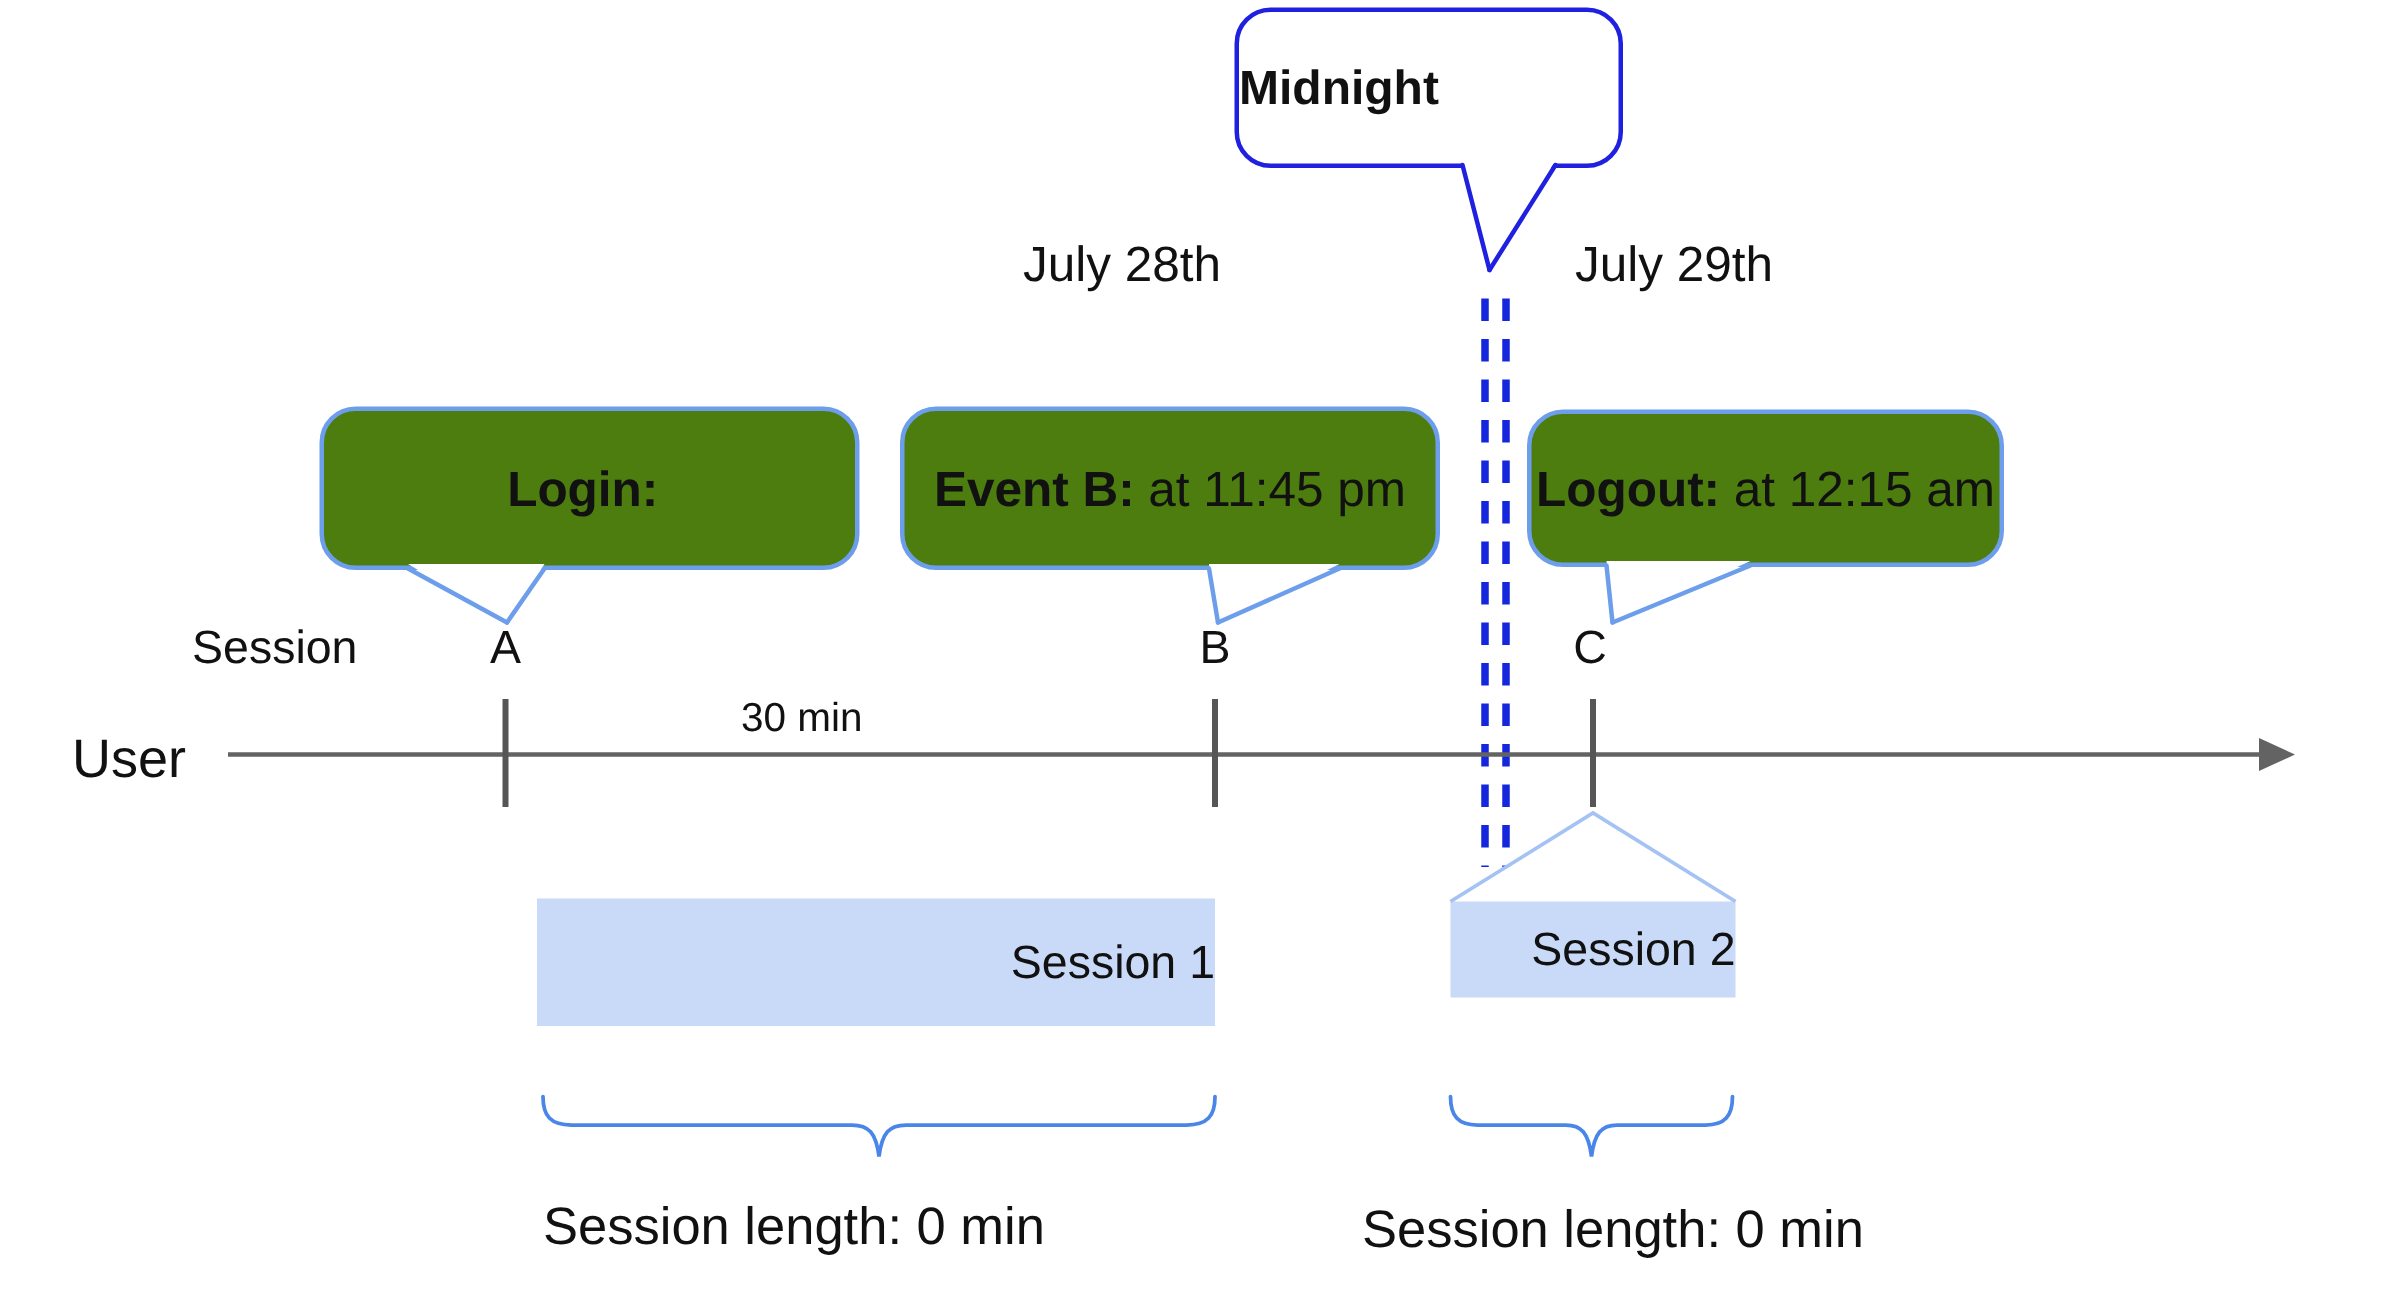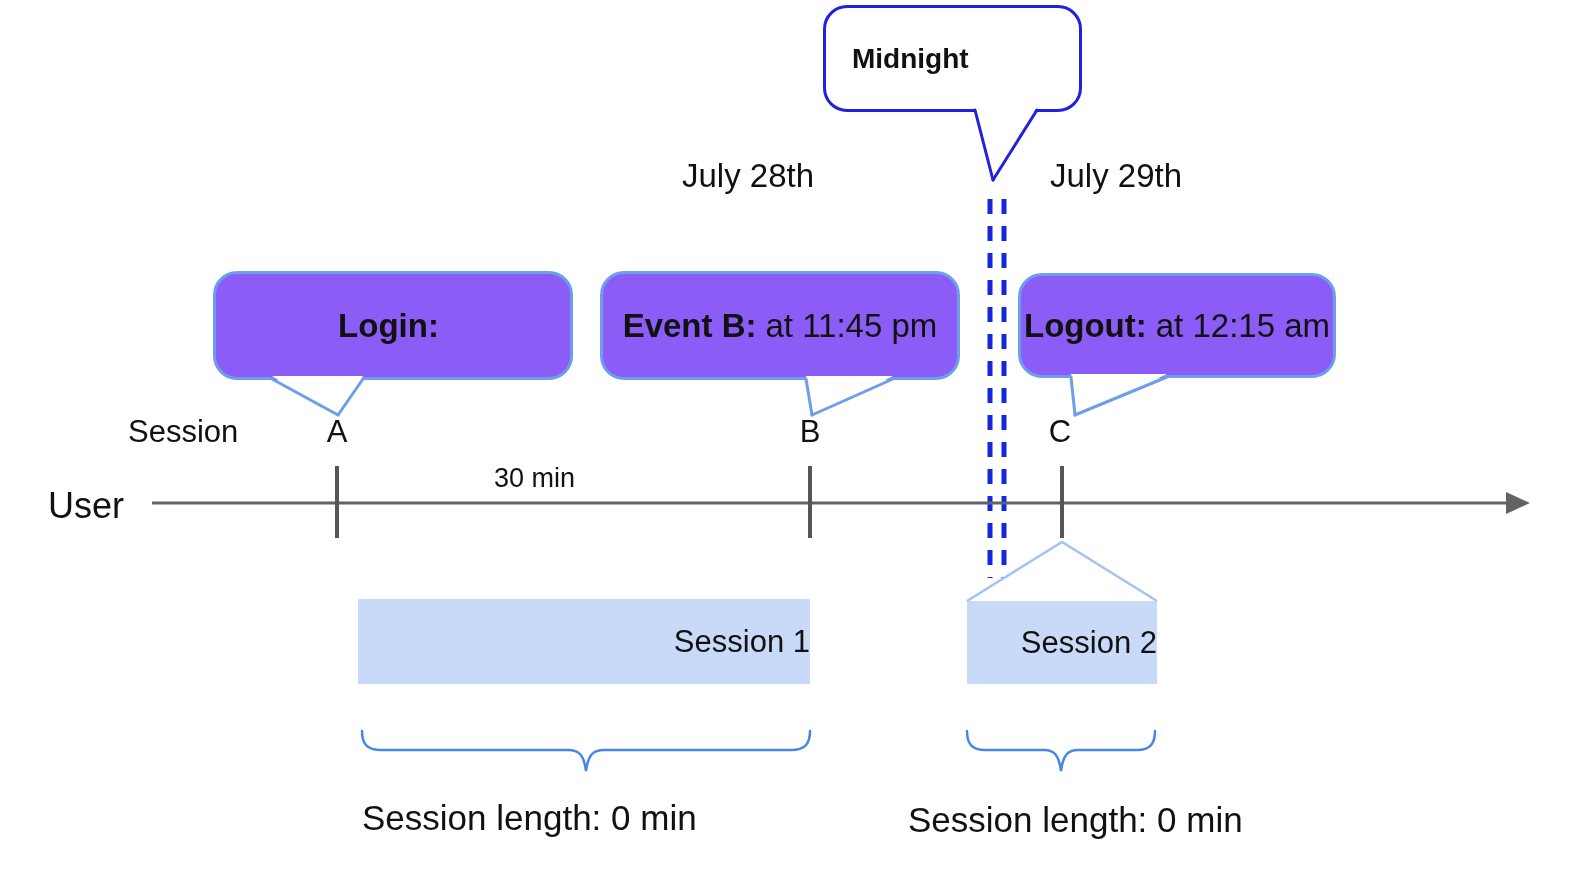--- a/index.html
+++ b/index.html
@@ -3,29 +3,29 @@
 <meta charset="utf-8">
 <style>
   html,body{margin:0;padding:0;background:#ffffff;}
   body{
     width:1596px;height:870px;position:relative;overflow:hidden;
     font-family:"Liberation Sans","DejaVu Sans",sans-serif;color:#111111;
   }
   .abs{position:absolute;}
   
   .callout{
-    position:absolute;background:#8b5cf6;border:3px solid #6d9eeb;border-radius:24px;
+    position:absolute;background:#4d7c0f;border:3px solid #6d9eeb;border-radius:24px;
     display:flex;align-items:center;justify-content:center;font-size:33px;white-space:nowrap;
     box-sizing:border-box;
   }
   .callout .t{font-weight:bold;margin-right:9px;}
   .callout-midnight{
     position:absolute;background:#ffffff;border:3px solid #2020e0;border-radius:24px;
-    display:flex;align-items:center;justify-content:flex-start;padding-left:26px;
-    font-size:28px;font-weight:bold;box-sizing:border-box;
+    display:flex;align-items:center;justify-content:flex-start;
+    font-size:32px;font-weight:bold;box-sizing:border-box;
   }
   
   .date-label{position:absolute;font-size:33px;line-height:1;white-space:nowrap;}
   
   .axis-label{position:absolute;line-height:1;white-space:nowrap;}
   .marker{position:absolute;width:40px;text-align:center;font-size:31px;line-height:1;}
   
   .session-bar{
     position:absolute;background:#c9daf8;display:flex;align-items:center;justify-content:flex-end;
     font-size:31px;
@@ -61,21 +61,21 @@
   <div class="axis-label" style="left:128px;top:416px;font-size:31px;">Session</div>
   <div class="marker" style="left:317px;top:416px;">A</div>
   <div class="marker" style="left:790px;top:416px;">B</div>
   <div class="marker" style="left:1040px;top:416px;">C</div>
   <div class="axis-label" style="left:48px;top:488px;font-size:36px;">User</div>
   <div class="axis-label" style="left:494px;top:447px;width:120px;text-align:left;font-size:27px;margin-top:18px;">30 min</div>
 
   <div class="session-bar" style="left:358px;top:599px;width:452px;height:85px;">
     <span>Session 1</span>
   </div>
-  <div class="session-bar" style="left:967px;top:601px;width:190px;height:83px;">
+  <div class="session-bar" style="left:967px;top:601px;width:190px;height:64px;">
     <span>Session 2</span>
   </div>
 
   <div class="length-label" style="left:362px;top:800px;">Session length: 0 min</div>
   <div class="length-label" style="left:908px;top:802px;">Session length: 0 min</div>
 </div>
 
 <svg class="overlay" width="1596" height="870" viewBox="0 0 1596 870">
 
   <line x1="990" y1="199" x2="990" y2="578" stroke="#1526dd" stroke-width="5" stroke-dasharray="15 12"></line>

